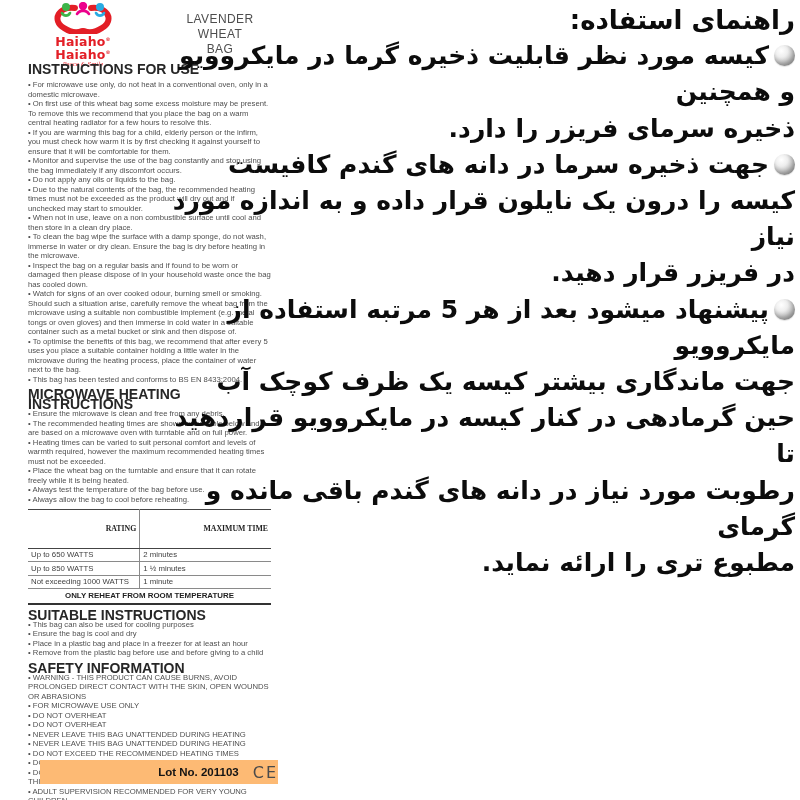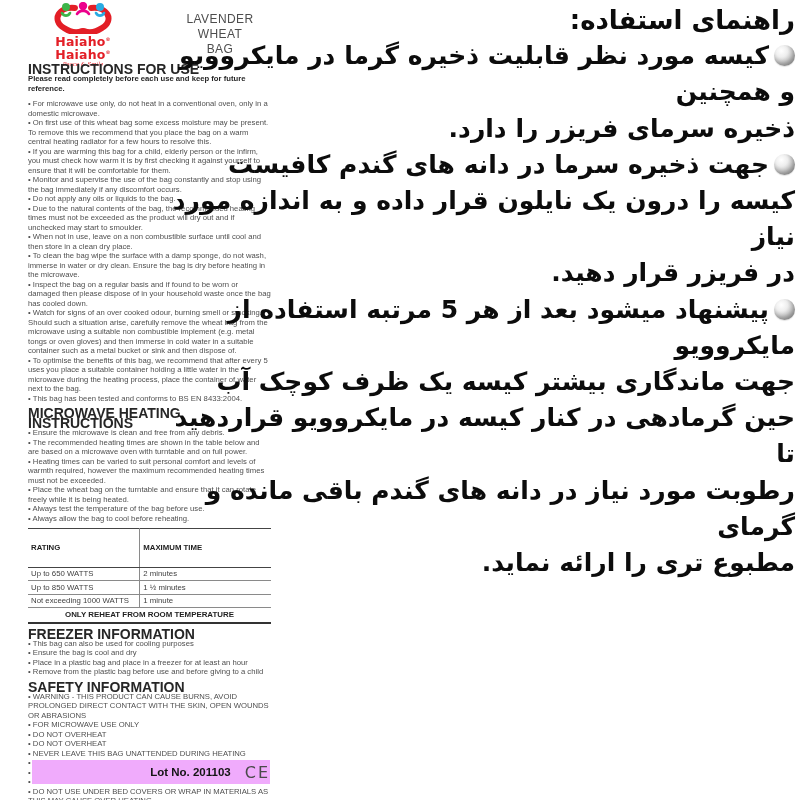--- a/index.html
+++ b/index.html
@@ -23,28 +23,28 @@
          white-space:pre-line;}
 
   
   .en-col{position:absolute;left:28px;top:64px;width:243px;
           color:#4f4f4f;font-size:7.7px;line-height:9.5px;}
   .sec-h{font-weight:bold;color:#262626;font-size:14px;margin-top:5px;line-height:10px;}
   .note{font-weight:bold;color:#262626;}
   .items{white-space:pre-line;}
 
   .rating-table{width:100%;border-collapse:collapse;margin-top:5px;color:#3f3f3f;font-size:7.8px;}
-  .rating-table th{font-weight:bold;color:#1f1f1f;text-align:left;
-        border-top:1.6px solid #444;border-bottom:1.3px solid #444;padding:14px 3px;}
+  .rating-table th{font-weight:bold;color:#1f1f1f;text-align:right;
+        border-top:1.6px solid #444;border-bottom:1.3px solid #444;padding:14px 3px;font-family:Liberation Serif, serif;}
   .rating-table td{border-bottom:1px solid #8a8a8a;padding:1.5px 3px;}
   .rating-table th:first-child,.rating-table td:first-child{width:46%;border-right:1px solid #8a8a8a;}
   .table-footer{font-weight:bold;color:#1f1f1f;text-align:center;padding:1.5px 0 2.5px 0;
         border-bottom:2px solid #333;font-size:7.9px;}
 
-  .lot-row{position:absolute;left:32px;top:760px;width:238px;background:#f0abfc;
+  .lot-row{position:absolute;left:40px;top:760px;width:238px;background:#fdba74;
            display:flex;justify-content:flex-end;align-items:center;gap:14px;height:24px;}
   .lot{font-weight:bold;color:#141414;font-size:11.5px;}
   .ce{color:#4a4a4a;font-size:16px;letter-spacing:2px;font-family:"DejaVu Sans",sans-serif;text-align:center;}
 
   
   .fa-col{position:absolute;top:2px;right:5px;width:630px;
           direction:rtl;text-align:right;unicode-bidi:embed;
           font-family:"DejaVu Sans",sans-serif;font-weight:bold;
           font-size:25px;line-height:36.2px;color:#0c0c0c;}
   .fa-heading{font-size:26px;}
@@ -73,21 +73,20 @@
   <div class="tagline">Peace &amp; Smile</div>
 </div>
 
 <div class="title">LAVENDER
 WHEAT
 BAG</div>
 
 <div class="en-col">
 
   <div class="sec-h" style="margin-top:0">INSTRUCTIONS FOR USE</div>
-  <div class="note">Please read completely before each use and keep for future reference.</div>
 
   <div class="items" style="margin-top:6px">• For microwave use only, do not heat in a conventional oven, only in a domestic microwave.
 • On first use of this wheat bag some excess moisture may be present. To remove this we recommend that you place the bag on a warm central heating radiator for a few hours to resolve this.
 • If you are warming this bag for a child, elderly person or the infirm, you must check how warm it is by first checking it against yourself to ensure that it will be comfortable for them.
 • Monitor and supervise the use of the bag constantly and stop using the bag immediately if any discomfort occurs.
 • Do not apply any oils or liquids to the bag.
 • Due to the natural contents of the bag, the recommended heating times must not be exceeded as the product will dry out and if unchecked may start to smoulder.
 • When not in use, leave on a non combustible surface until cool and then store in a clean dry place.
 • To clean the bag wipe the surface with a damp sponge, do not wash, immerse in water or dry clean. Ensure the bag is dry before heating in the microwave.
 • Inspect the bag on a regular basis and if found to be worn or damaged then please dispose of in your household waste once the bag has cooled down.
@@ -120,21 +119,21 @@
         <td>1 ½ minutes</td>
       </tr>
       <tr>
         <td>Not exceeding 1000 WATTS</td>
         <td>1 minute</td>
       </tr>
     </tbody>
   </table>
   <div class="table-footer">ONLY REHEAT FROM ROOM TEMPERATURE</div>
 
-  <div class="sec-h">FREEZER INFORMATION</div>
+  <div class="sec-h">SUITABLE INSTRUCTIONS</div>
   <div class="items">• This bag can also be used for cooling purposes
 • Ensure the bag is cool and dry
 • Place in a plastic bag and place in a freezer for at least an hour
 • Remove from the plastic bag before use and before giving to a child</div>
 
   <div class="sec-h">SAFETY INFORMATION</div>
   <div class="items">• WARNING - THIS PRODUCT CAN CAUSE BURNS, AVOID PROLONGED DIRECT CONTACT WITH THE SKIN, OPEN WOUNDS OR ABRASIONS
 • FOR MICROWAVE USE ONLY
 • DO NOT OVERHEAT
 • DO NOT OVERHEAT

